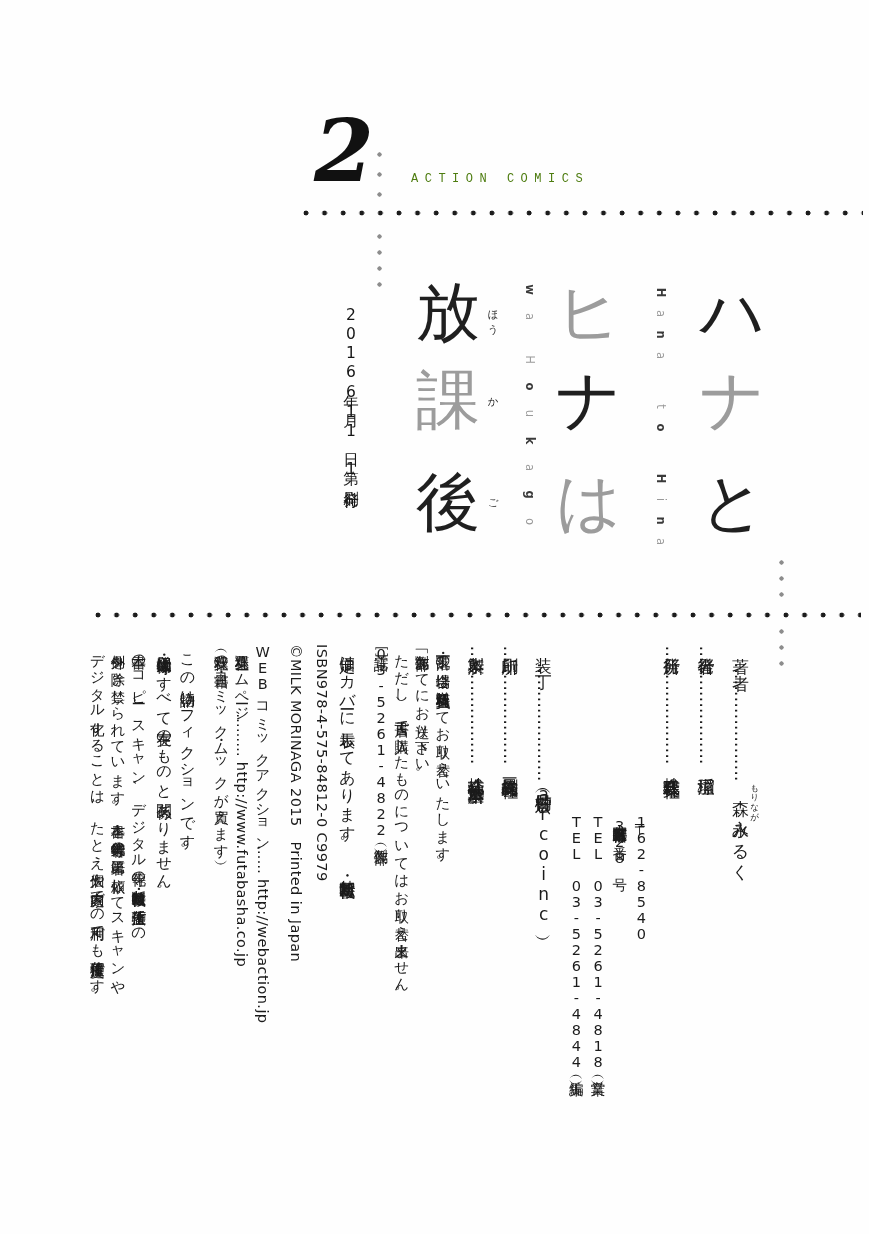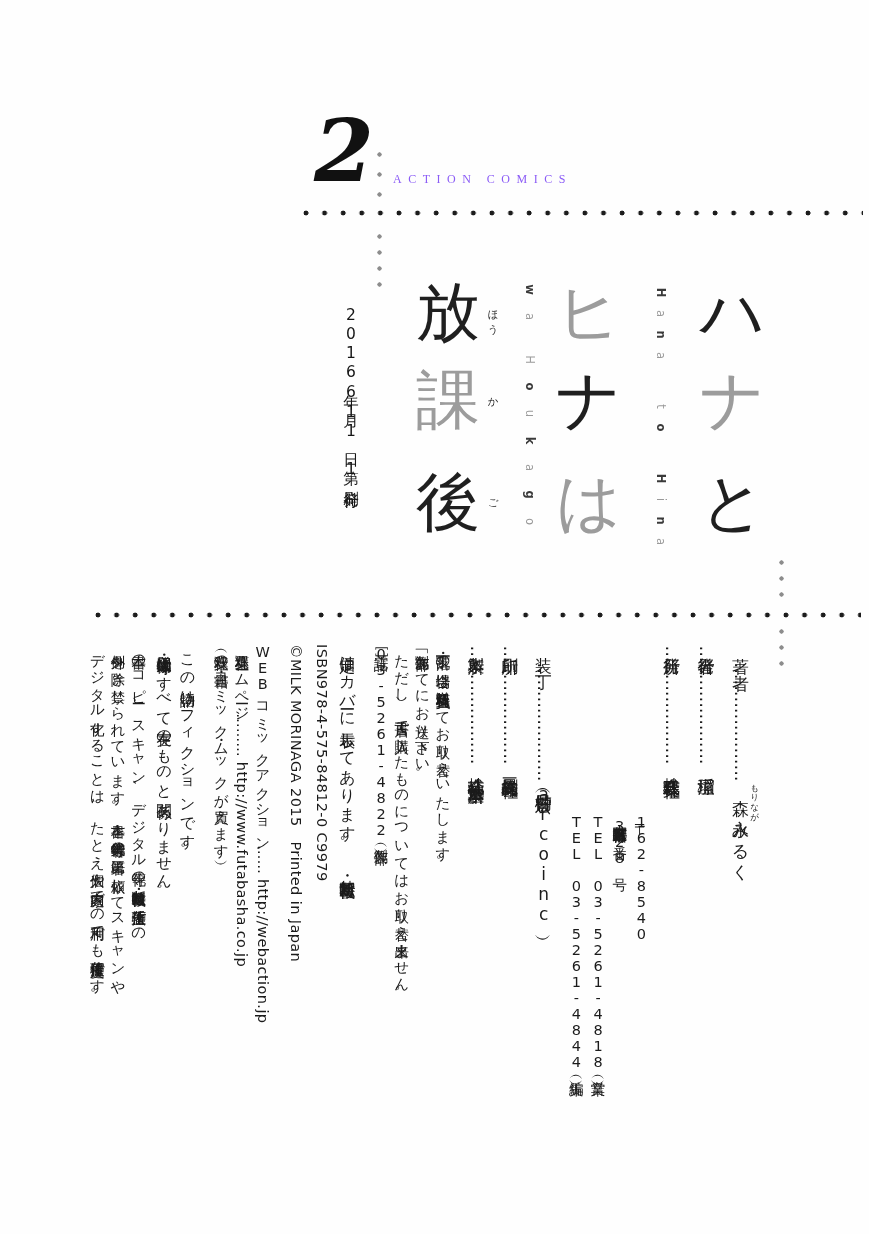--- a/index.html
+++ b/index.html
@@ -1,22 +1,22 @@
 <!DOCTYPE html>
 <html><head>
 <meta charset="utf-8">
 <style>
   html,body{margin:0;padding:0;background:#e8e8e8;}
   .page{position:relative;width:869px;height:1234px;background:#fefefe;overflow:hidden;
         font-family:"DejaVu Sans",sans-serif;color:#1b1b1b;}
   
   #volume-number{position:absolute;left:314px;top:108px;font-family:"DejaVu Serif",serif;
         font-style:italic;font-weight:bold;font-size:86px;line-height:1;color:#111;}
-  #series-label{position:absolute;left:393px;top:172px;font-size:12px;letter-spacing:6.5px;
-        color:#8b5cf6;font-family:Liberation Serif, serif;}
+  #series-label{position:absolute;left:411px;top:172px;font-size:12px;letter-spacing:6.5px;
+        color:#4d7c0f;font-family:Liberation Mono, monospace;}
   .dotline-h{position:absolute;height:6px;background-image:radial-gradient(circle at 3px 3px,#1c1c1c 2.2px,transparent 2.7px);
         background-size:18.6px 6px;background-repeat:repeat-x;}
   #hline1{left:303px;top:210px;width:560px;}
   #hline2{left:95px;top:612px;width:766px;}
   .dotline-v{position:absolute;width:5px;background-image:radial-gradient(circle at 2.5px 2.5px,#8d8d8d 1.9px,transparent 2.4px);
         background-repeat:repeat-y;}
   #vdots-a{left:377px;top:152px;height:56px;background-size:5px 20px;}
   #vdots-b{left:377px;top:234px;height:60px;background-size:5px 16px;}
   #vdots-c{left:779px;top:560px;height:46px;background-size:5px 16px;}
   #vdots-d{left:779px;top:629px;height:46px;background-size:5px 16px;}

